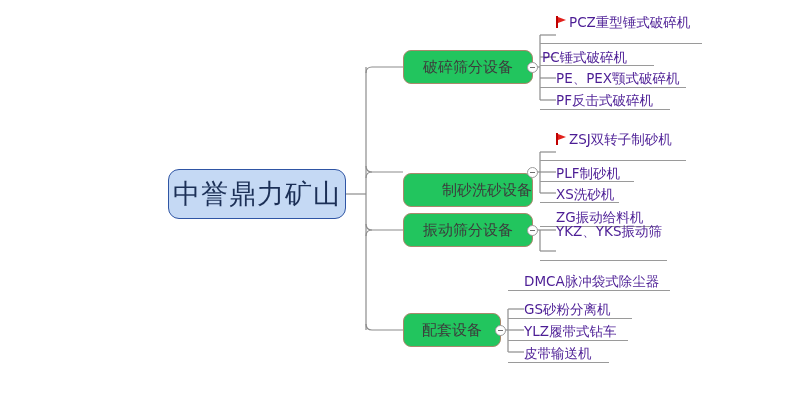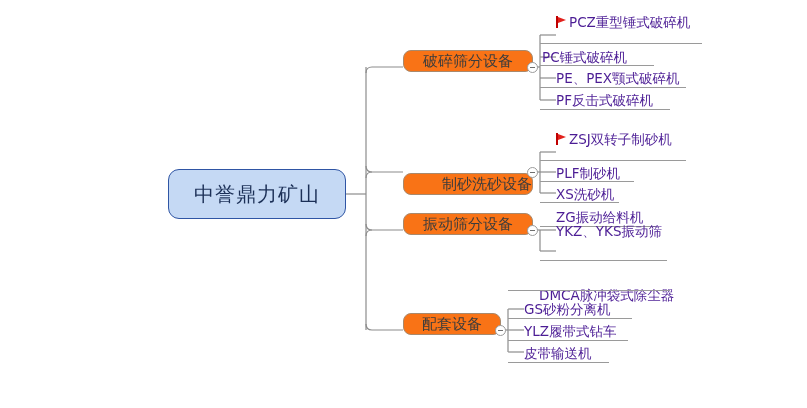--- a/index.html
+++ b/index.html
@@ -37,40 +37,40 @@
     height: 50px;
     box-sizing: border-box;
     background: #c5d9f4;
     border: 1.6px solid #2f55a4;
     border-radius: 11px;
     display: flex;
     align-items: center;
     justify-content: center;
     color: #1b2f56;
     font-family: "DejaVu Serif", "Liberation Serif", serif;
-    font-size: 20px;
+    font-size: 27px;
     letter-spacing: 1px;
     white-space: nowrap;
   }
 
   
   .branch-node {
     position: absolute;
     box-sizing: border-box;
-    background: #f97316;
+    background: #22c55e;
     border: 1.1px solid #a9896c;
     border-radius: 8px;
     display: flex;
     align-items: center;
     justify-content: center;
     color: #3c3c3c;
     font-family: "DejaVu Sans", "Liberation Sans", sans-serif;
     font-size: 15px;
     white-space: nowrap;
-    height: 22px;
+    height: 34px;
   }
 
   
   .toggle {
     position: absolute;
     width: 11px;
     height: 11px;
     box-sizing: border-box;
     border: 1px solid #9b9b9b;
     border-radius: 50%;
@@ -236,21 +236,21 @@
   <div class="leaf-underline" style="left:540px; top:226px; width:116px;"></div>
 
   <div class="leaf" style="left:556px; top:223px;">
     <span>YKZ、YKS振动筛</span>
   </div>
   <div class="leaf-underline" style="left:540px; top:260px; width:127px;"></div>
 
   <div class="branch-node" style="left:403px; top:313px; width:98px;">配套设备</div>
   <div class="toggle" style="left:495px; top:324.5px;"></div>
 
-  <div class="leaf" style="left:524px; top:287px;margin-left:15px;">
+  <div class="leaf" style="left:524px; top:273px;">
     <span>DMCA脉冲袋式除尘器</span>
   </div>
   <div class="leaf-underline" style="left:508px; top:290px; width:162px;"></div>
 
   <div class="leaf" style="left:524px; top:301px;">
     <span>GS砂粉分离机</span>
   </div>
   <div class="leaf-underline" style="left:508px; top:318px; width:124px;"></div>
 
   <div class="leaf" style="left:524px; top:323px;align-items:center;">

